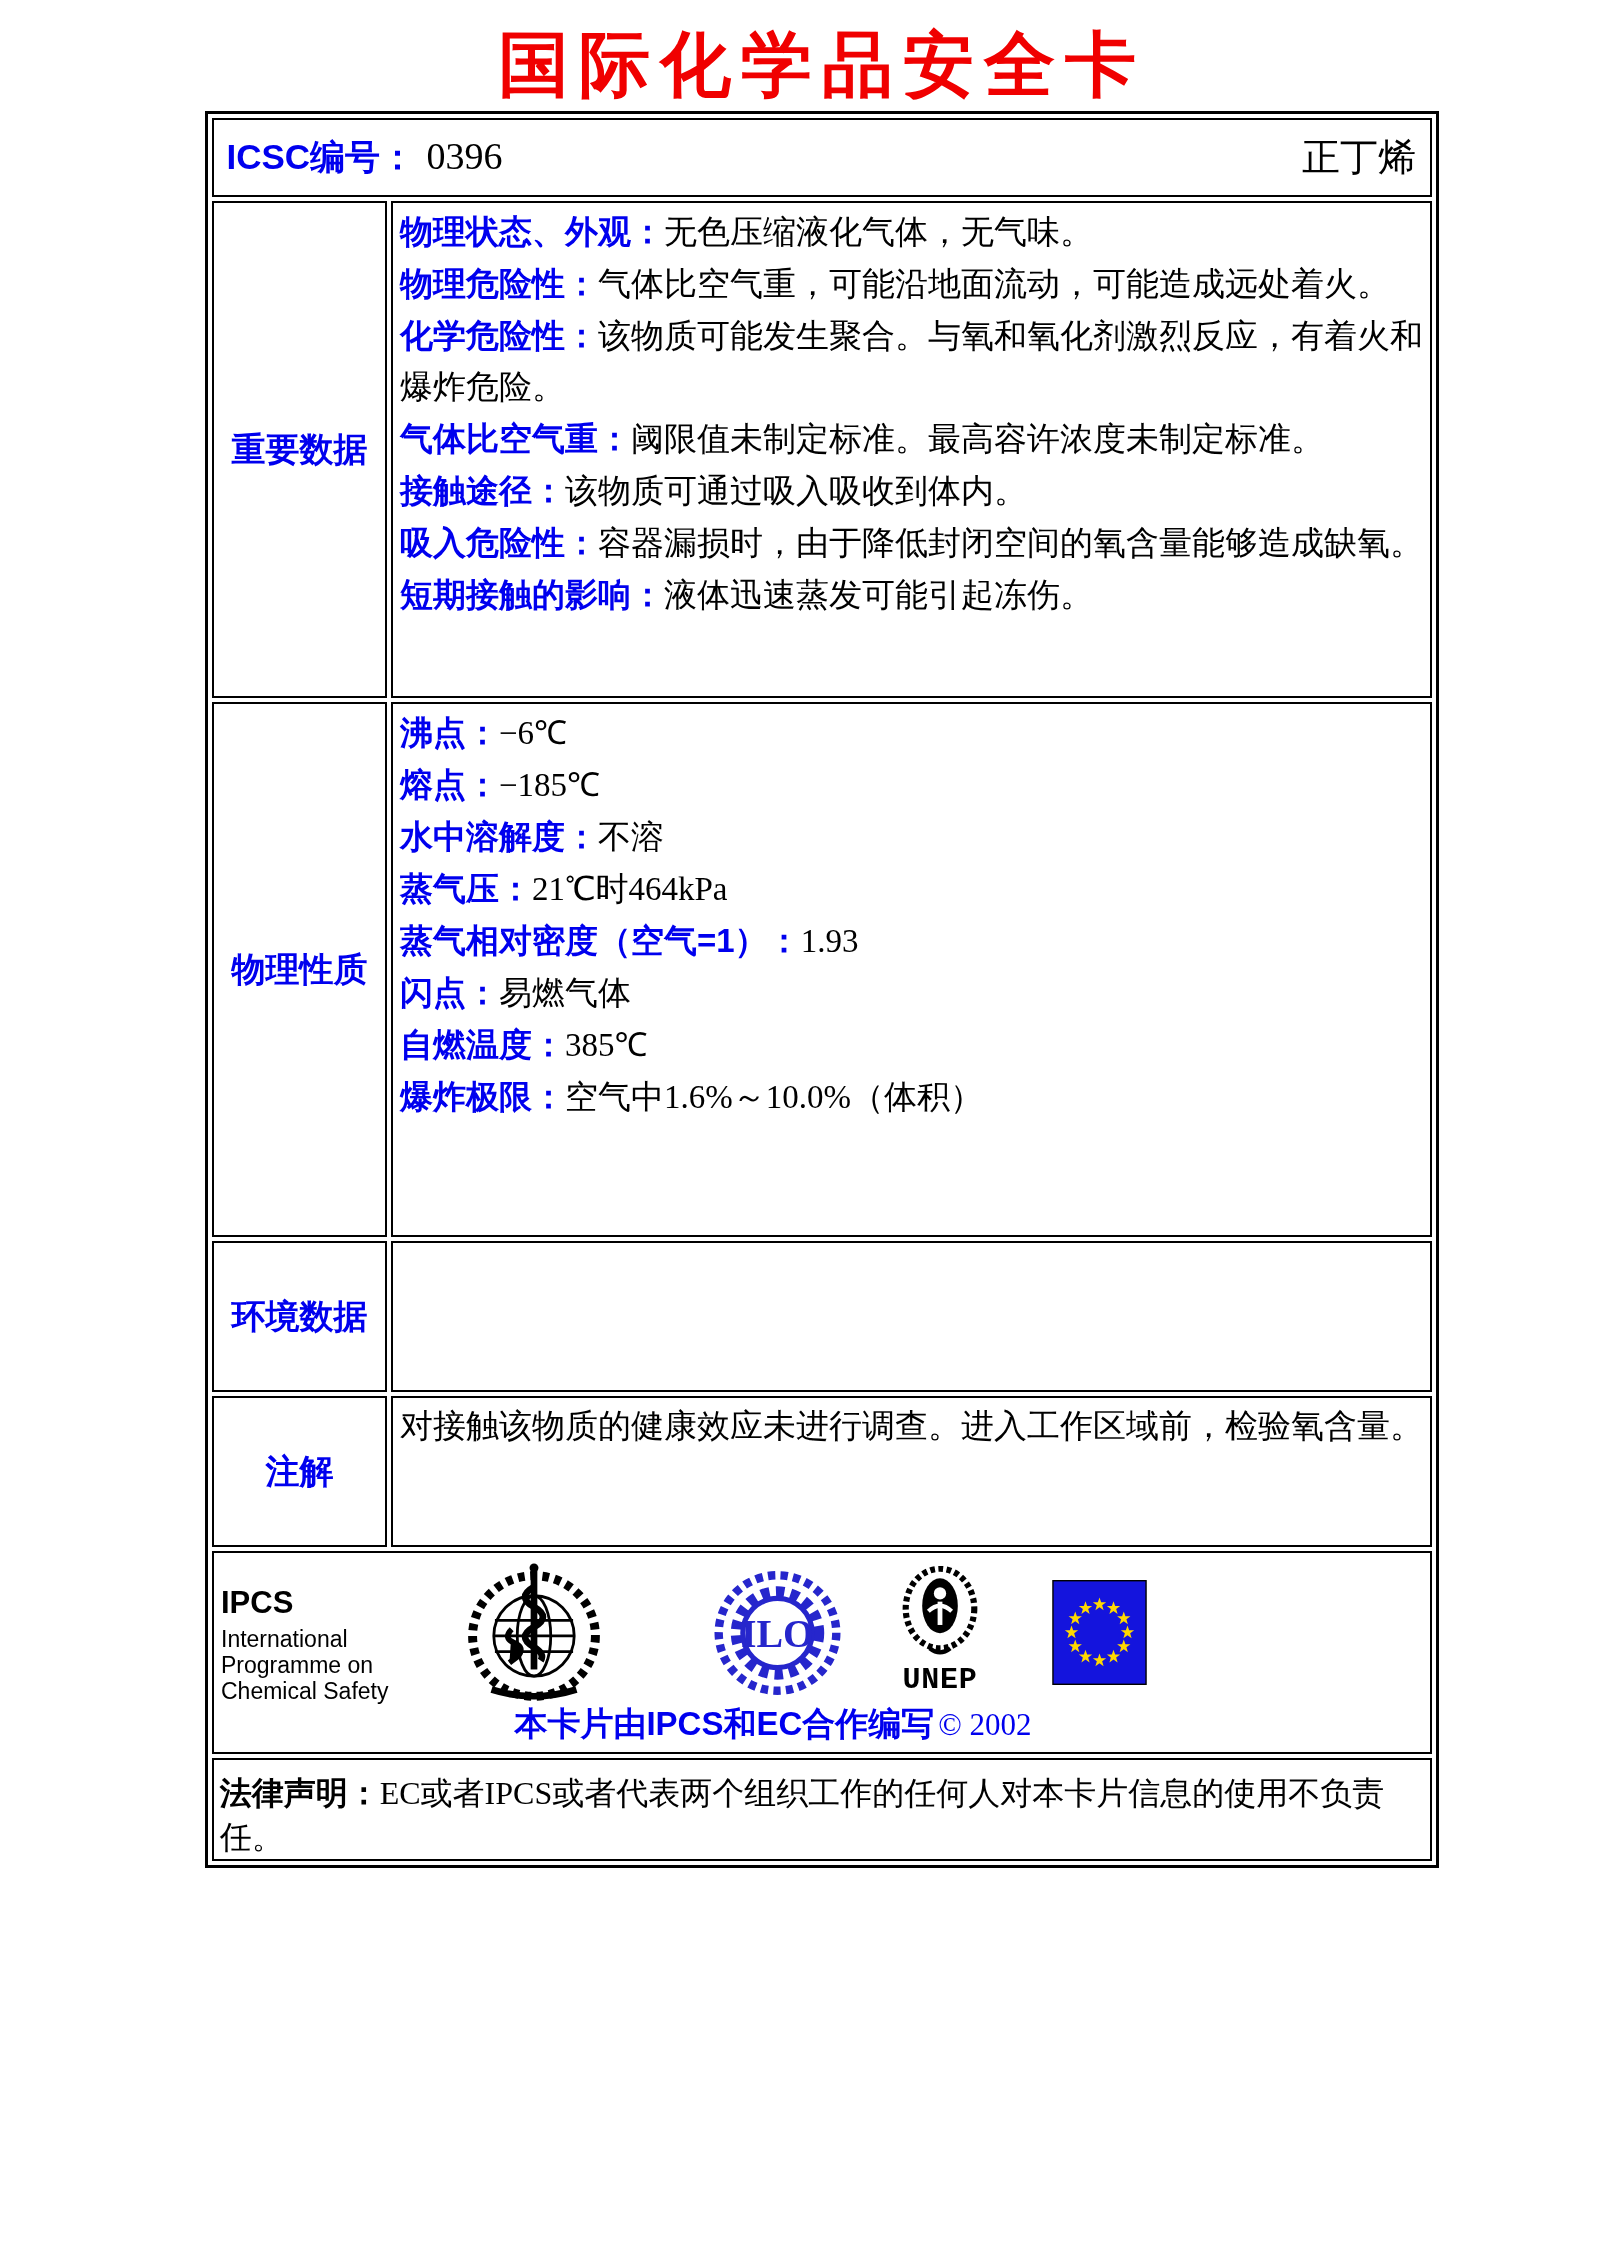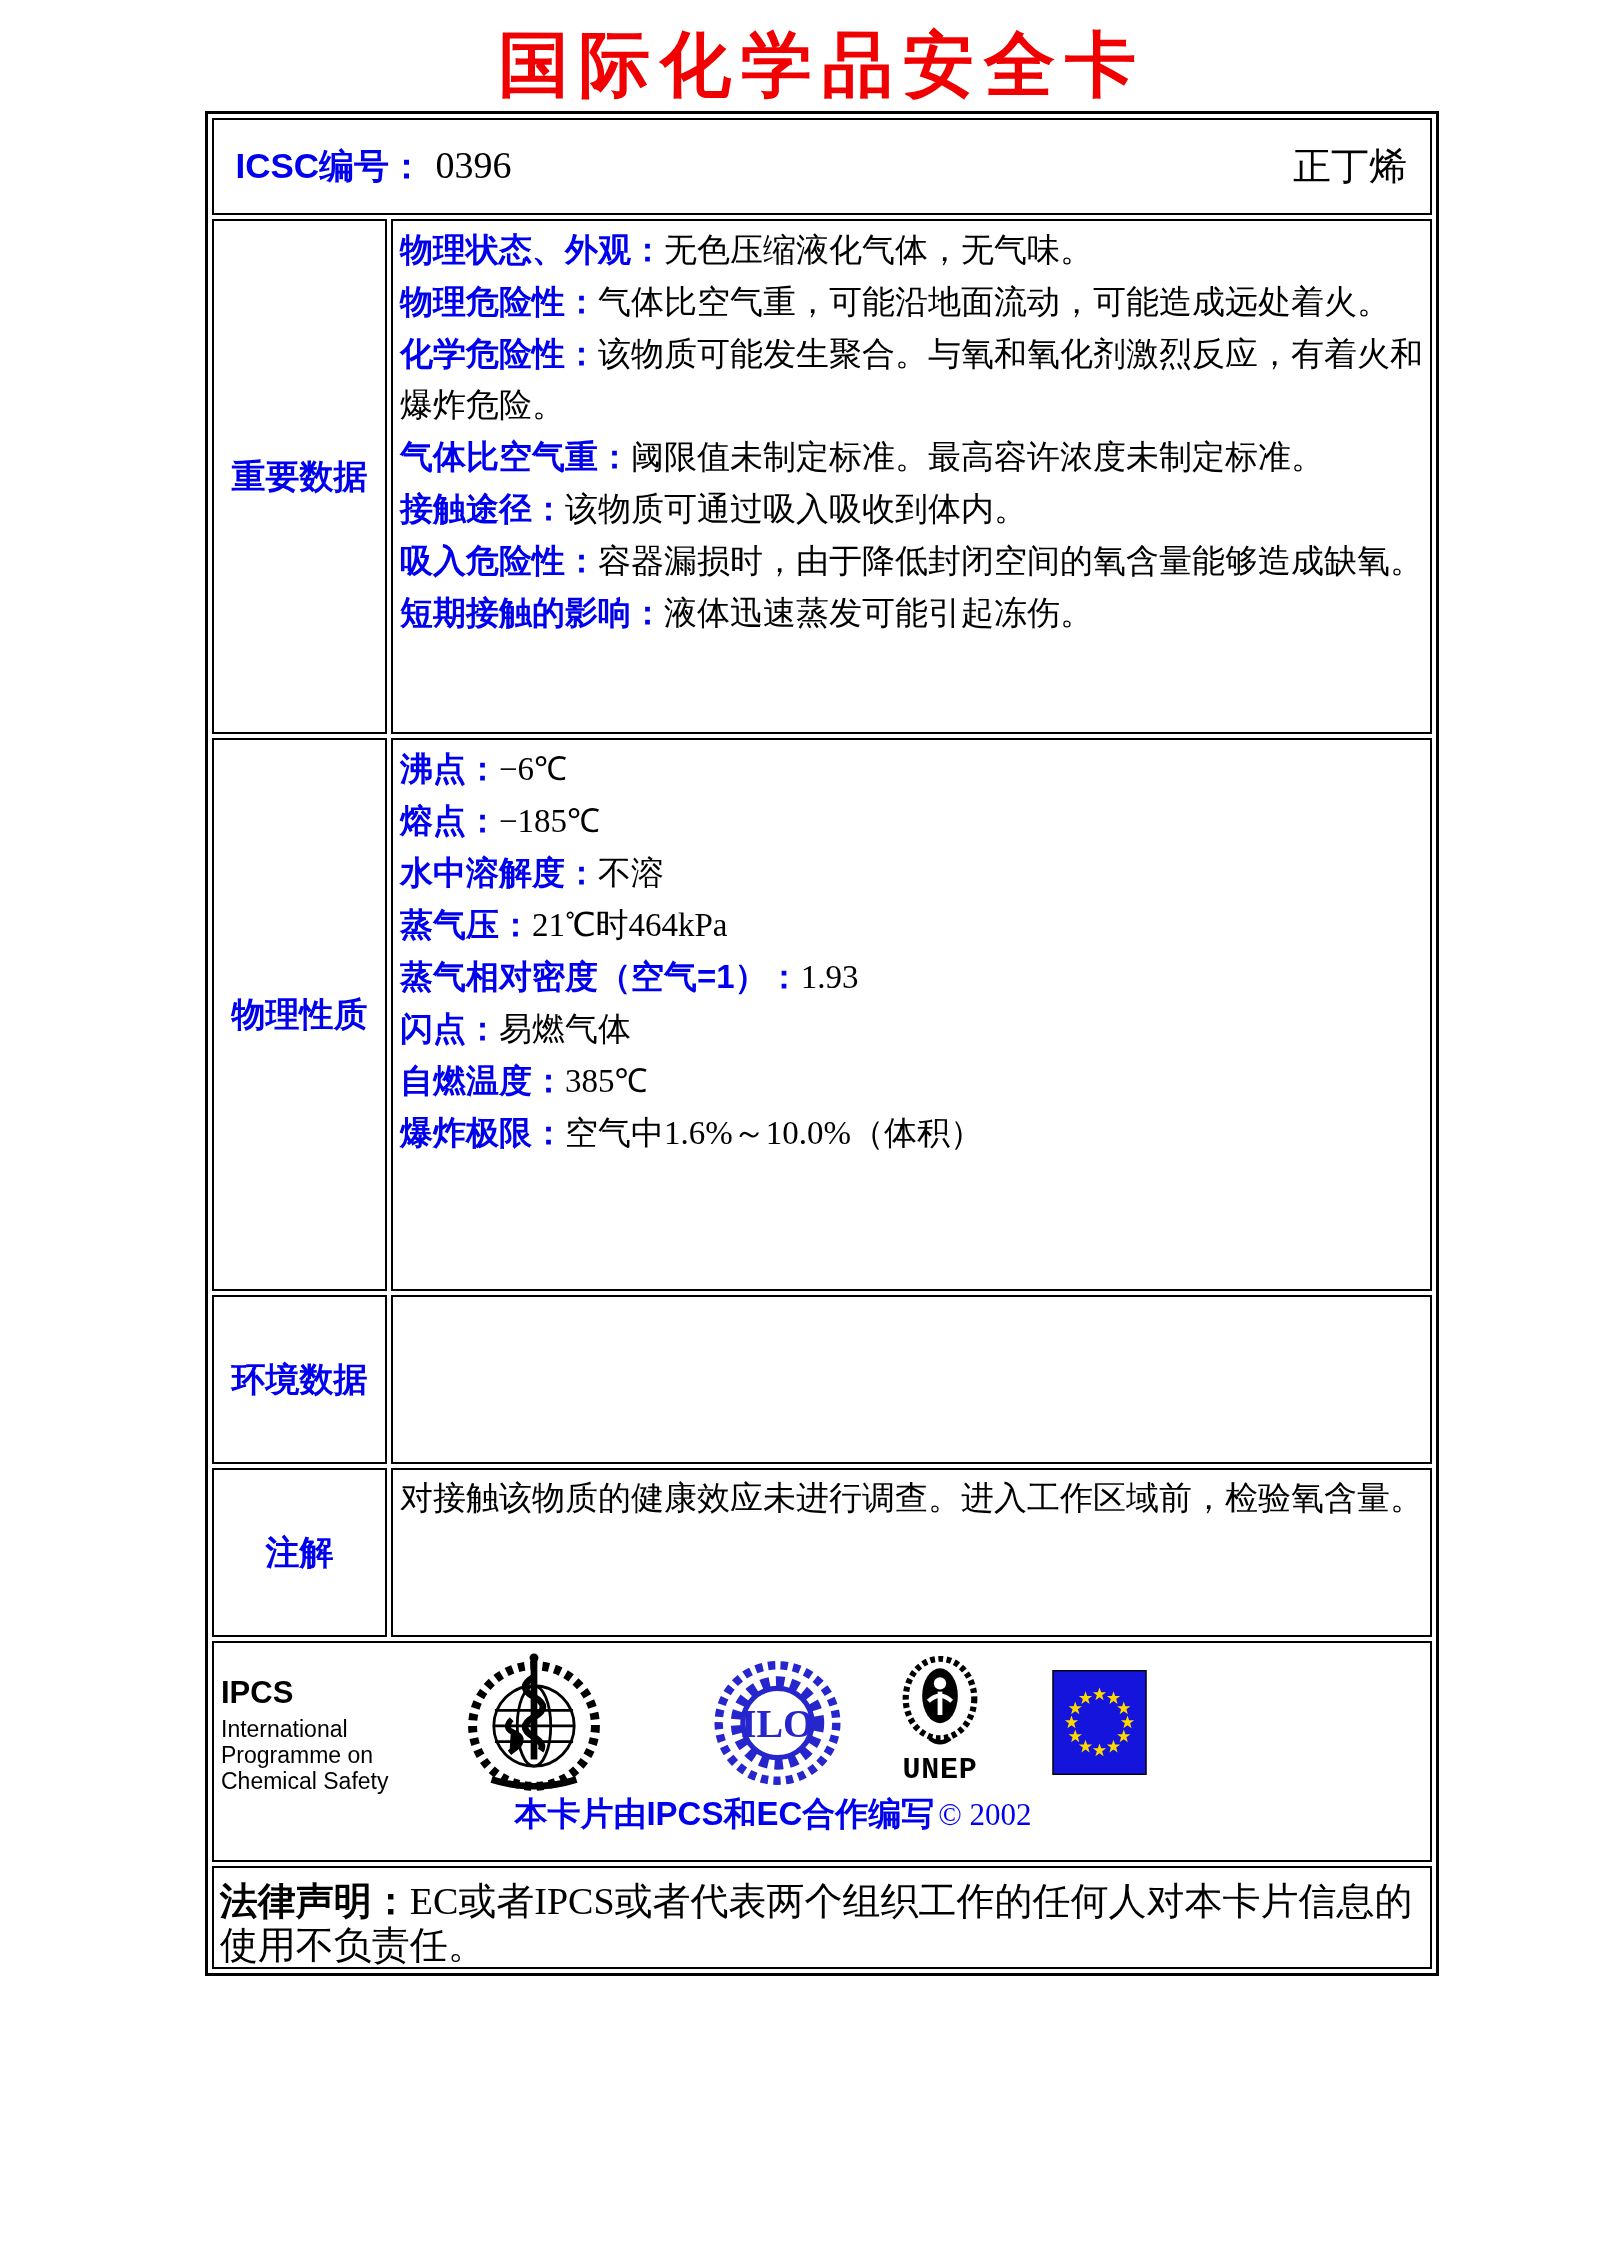--- a/index.html
+++ b/index.html
@@ -18,21 +18,21 @@
   .page-title{
     margin:27px 0 0 205px;width:1234px;text-align:center;
     font-family:"DejaVu Serif",serif;font-weight:bold;
     font-size:71px;line-height:74px;letter-spacing:10px;color:var(--red);
   }
   table.icsc{
     margin:10px 0 0 205px;width:1234px;table-layout:fixed;
     border-collapse:separate;border-spacing:4.2px;
     border:3.5px solid #000;background:#fff;
   }
-  td{border:2.8px solid #000;background:#fff;padding:13px;overflow:hidden;}
+  td{border:2.8px solid #000;background:#fff;padding:4px;overflow:hidden;}
   
   td.r1{height:67px;}  td.r2{height:485px;} td.r3{height:523px;}
   td.r4{height:139px;} td.r5{height:139px;} td.r6{height:115px;}
   td.r7{height:191px;} td.r8{height:64px;}
   
   .header-inner{
     display:flex;justify-content:space-between;align-items:center;
     height:67px;padding:0 10px 0 8.5px;
   }
   .icsc-label{
@@ -75,21 +75,21 @@
   }
   .caption-main{
     font-family:"Liberation Sans",sans-serif;font-weight:bold;
     font-size:33px;color:var(--blue);
   }
   .caption-copy{
     font-family:"Liberation Serif",serif;font-size:31px;color:var(--blue);margin-left:4px;
   }
   
   td.legal-cell{vertical-align:top;padding:11.3px 7px 0 5.7px;}
-  .legal-line{font-size:38px;line-height:44px;}
+  .legal-line{font-size:32px;line-height:44px;}
   .legal-label{
     font-family:"Liberation Sans",sans-serif;font-weight:bold;color:var(--ink);
   }
   .legal-text{font-family:"Liberation Serif",serif;color:var(--ink);}
 </style>
 </head>
 <body>
 
 <h1 class="page-title">国际化学品安全卡</h1>
 

